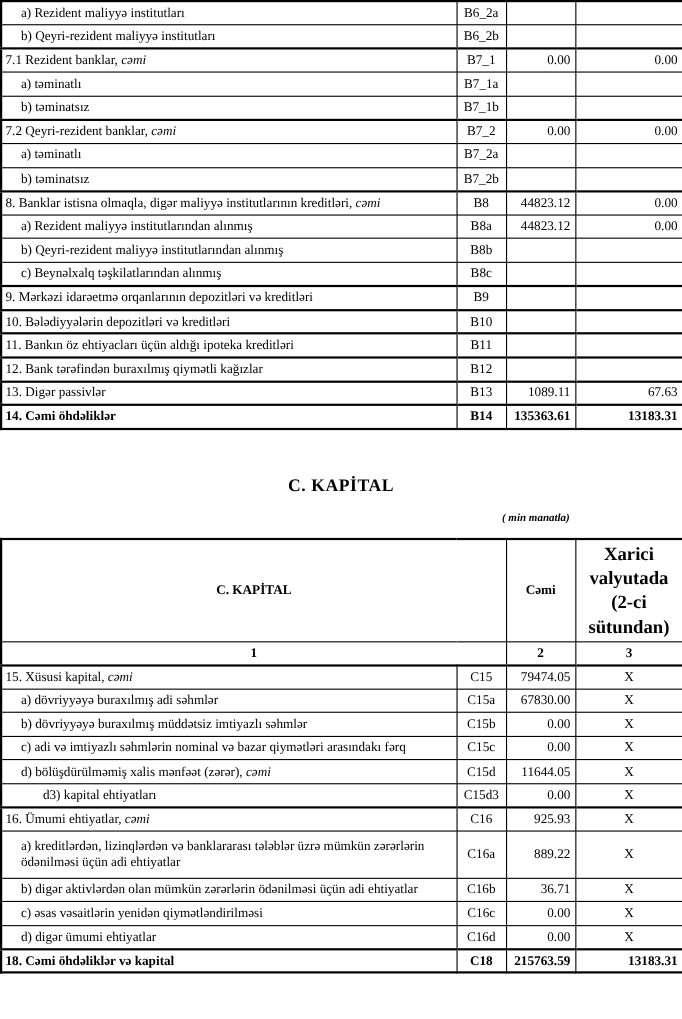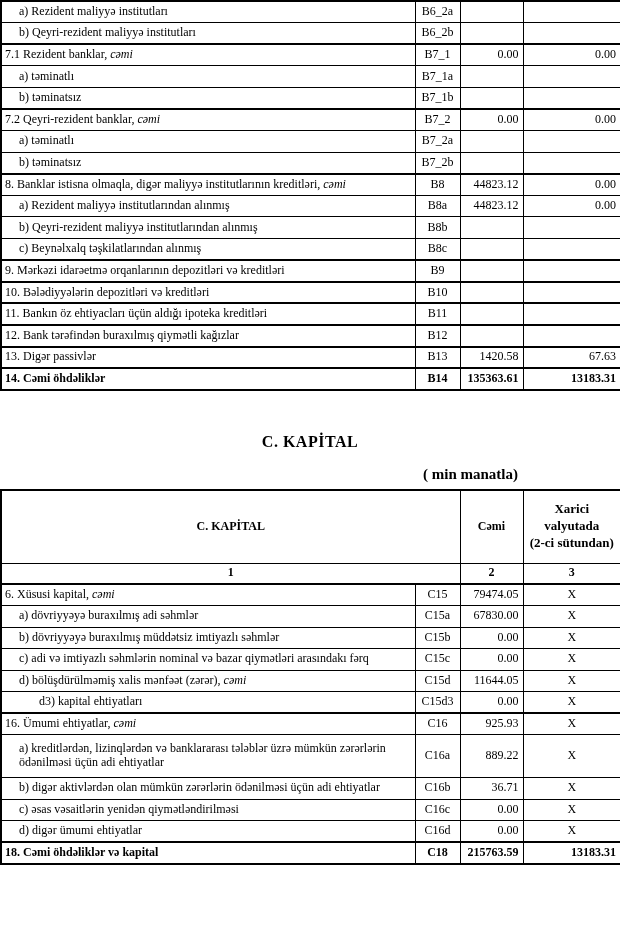--- a/index.html
+++ b/index.html
@@ -44,32 +44,32 @@
   .t1 tr { height: 21.6px; }
 
   
   .section-title {
     position: absolute; top: 433px; left: 0; width: 620px;
     text-align: center; font-size: 16px; font-weight: bold;
     letter-spacing: 0.5px;
   }
   .unit-note {
     position: absolute; top: 466px; right: 2px;
-    font-size: 15px; font-weight: bold;
+    font-size: 10px; font-style: italic; font-weight: bold;
   }
 
   
   .t2 { position: absolute; top: 489px; left: 0; }
   .t2 tr { height: 21.5px; }
   .t2 tr.hdr { height: 73px; }
   .t2 tr.hdr td {
     text-align: center; font-weight: bold; white-space: normal;
     font-size: 12px; padding: 2px;
   }
-  .t2 tr.hdr td.fxh { font-size: 13px; line-height: 1.3; }
+  .t2 tr.hdr td.fxh { font-size: 17px; line-height: 1.3; }
   .t2 tr.idx { height: 21px; }
   .t2 tr.idx td {
     text-align: center; font-weight: bold; padding: 1px 2px;
     border-bottom: 2px solid #000;
   }
   .t2 tr.tall { height: 43px; }
   .t2 tr.tall td.label { white-space: normal; }
 </style>
 </head>
 <body>
@@ -176,21 +176,21 @@
         </tr>
         <tr class="main">
           <td class="label ind0"><span>12. Bank tərəfindən buraxılmış qiymətli kağızlar</span></td>
           <td class="code">B12</td>
           <td class="num"></td>
           <td class="num"></td>
         </tr>
         <tr class="main">
           <td class="label ind0"><span>13. Digər passivlər</span></td>
           <td class="code">B13</td>
-          <td class="num">1420.58</td>
+          <td class="num">1089.11</td>
           <td class="num">67.63</td>
         </tr>
         <tr class="main bold">
           <td class="label ind0"><span>14. Cəmi öhdəliklər</span></td>
           <td class="code">B14</td>
           <td class="num">135363.61</td>
           <td class="num">13183.31</td>
         </tr>
       </tbody>
   </table>
@@ -213,21 +213,21 @@
           <div>Xarici valyutada</div>
           <div>(2-ci sütundan)</div>
         </td>
       </tr>
       <tr class="idx">
         <td colspan="2">1</td>
         <td>2</td>
         <td>3</td>
       </tr>
     <tr class="main">
-          <td class="label ind0"><span>6. Xüsusi kapital, </span><span class="it">cəmi</span></td>
+          <td class="label ind0"><span>15. Xüsusi kapital, </span><span class="it">cəmi</span></td>
           <td class="code">C15</td>
           <td class="num">79474.05</td>
           <td class="num center">X</td>
         </tr>
         <tr>
           <td class="label ind1"><span>a) dövriyyəyə buraxılmış adi səhmlər</span></td>
           <td class="code">C15a</td>
           <td class="num">67830.00</td>
           <td class="num center">X</td>
         </tr>

